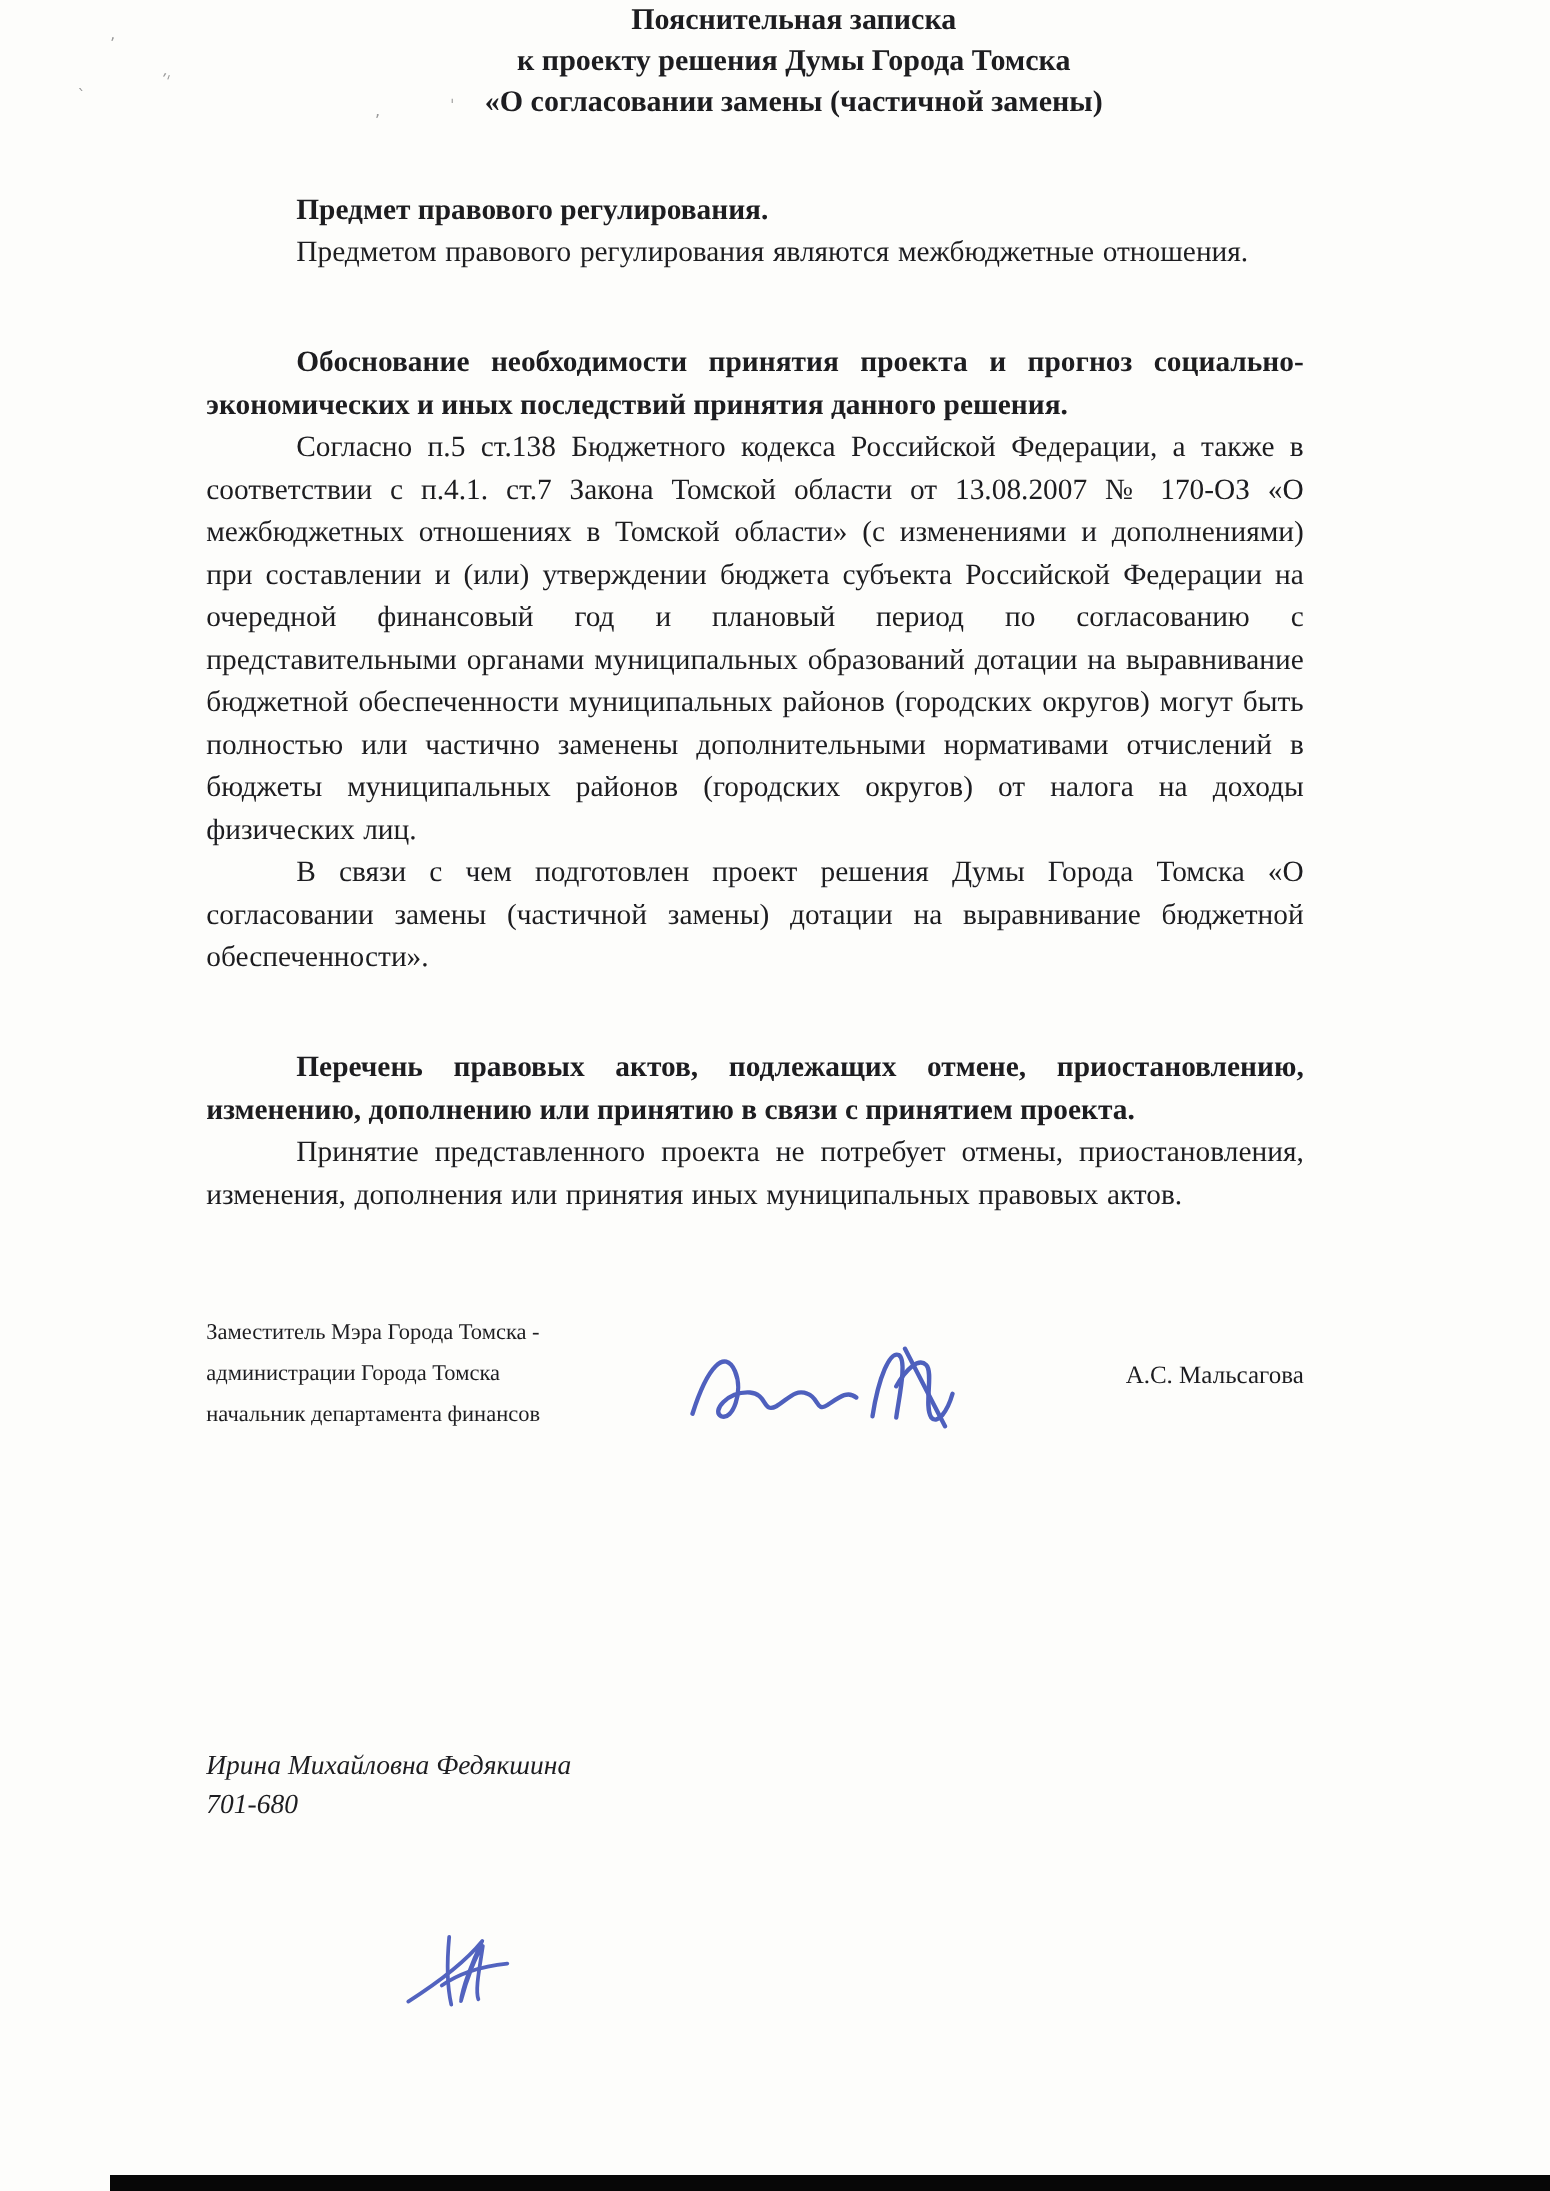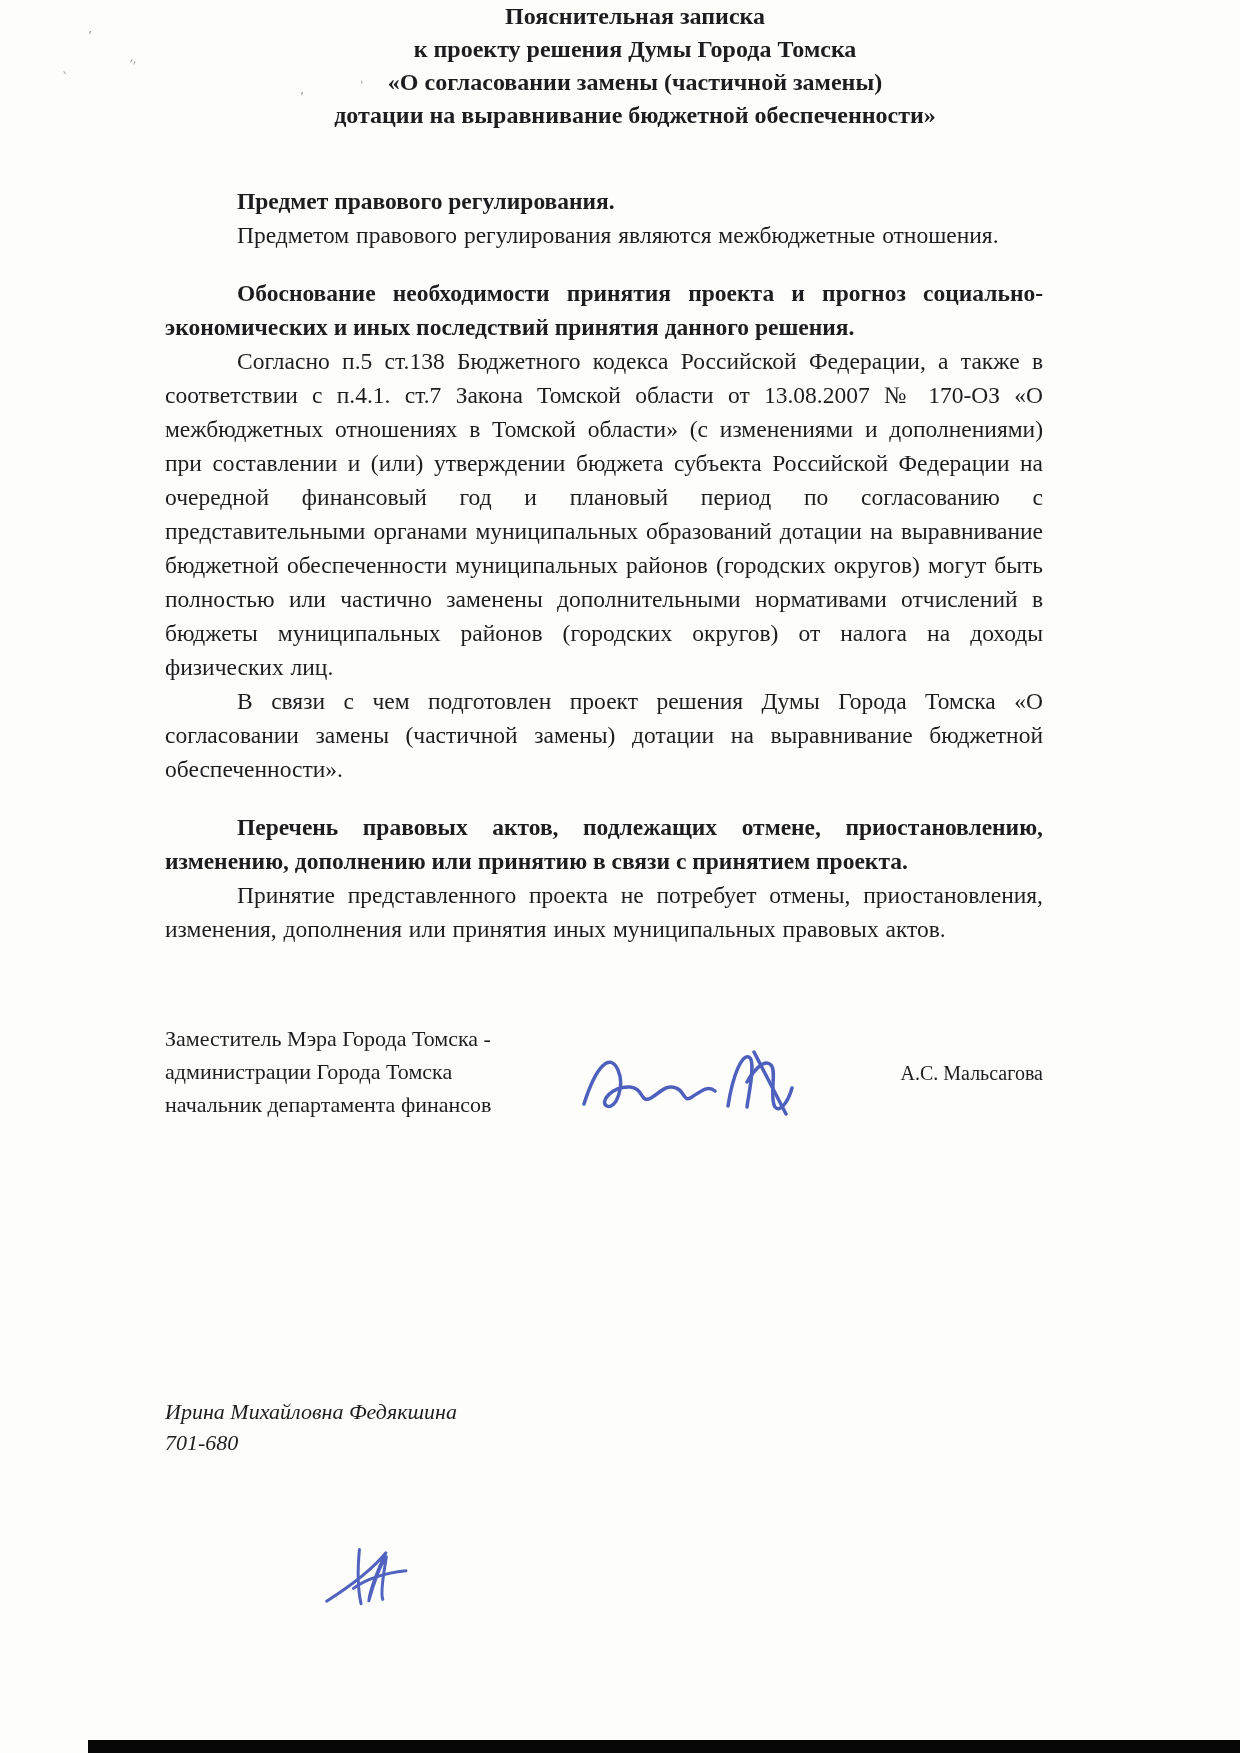--- a/index.html
+++ b/index.html
@@ -37,28 +37,28 @@
   }
   .para {
     margin: 0;
     font-size: 23.5px;
     line-height: 34px;
     text-align: justify;
     text-indent: 72px;
     word-spacing: 1px;
   }
   .gap-after-title   { margin-top: 52px; }
-  .gap-section       { margin-top: 24px; }
+  .gap-section       { margin-top: 54px; }
   .sig-row {
     margin-top: 76px;
     display: flex;
     align-items: flex-start;
   }
   .sig-titles {
-    font-size: 22px;
+    font-size: 18px;
     line-height: 33px;
     white-space: nowrap;
   }
   .sig-graphic {
     flex: 1;
     display: flex;
     justify-content: center;
     align-items: center;
     padding-top: 18px;
   }
@@ -111,21 +111,20 @@
   <span class="speck speck-3">`</span>
   <span class="speck speck-4">,</span>
   <span class="speck speck-5">ˈ</span>
 
   <div class="content">
 
     <div class="title-block">
       <div>Пояснительная записка</div>
       <div>к проекту решения Думы Города Томска</div>
       <div>«О согласовании замены (частичной замены)</div>
-      <div>дотации на выравнивание бюджетной обеспеченности»</div>
     </div>
 
     <div class="section gap-after-title">
       <p class="heading">Предмет правового регулирования.</p>
       <p class="para">Предметом правового регулирования являются межбюджетные отношения.</p>
     </div>
 
     <div class="section gap-section">
       <p class="heading">Обоснование необходимости принятия проекта и прогноз социально-экономических и иных последствий принятия данного решения.</p>
       <p class="para">Согласно п.5 ст.138 Бюджетного кодекса Российской Федерации, а также в соответствии с п.4.1. ст.7 Закона  Томской области от 13.08.2007 № 170-ОЗ «О  межбюджетных отношениях в Томской области» (с изменениями и дополнениями) при составлении и (или) утверждении бюджета субъекта Российской Федерации на очередной финансовый год и плановый период по согласованию с представительными органами муниципальных образований дотации на выравнивание бюджетной обеспеченности муниципальных районов (городских округов) могут быть полностью или частично заменены дополнительными нормативами отчислений в бюджеты муниципальных районов (городских округов) от налога на доходы физических лиц.</p>

